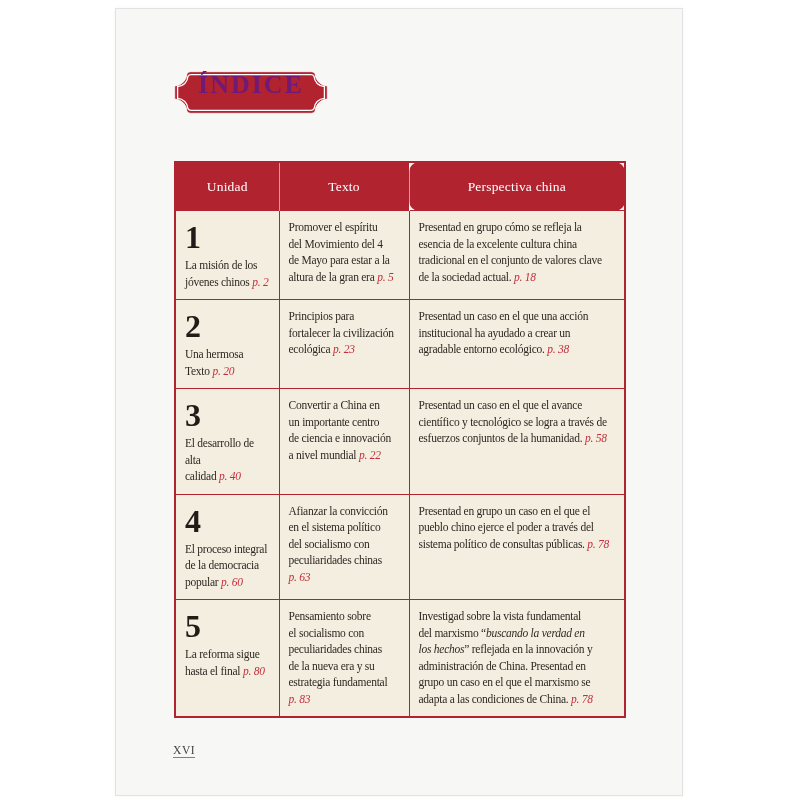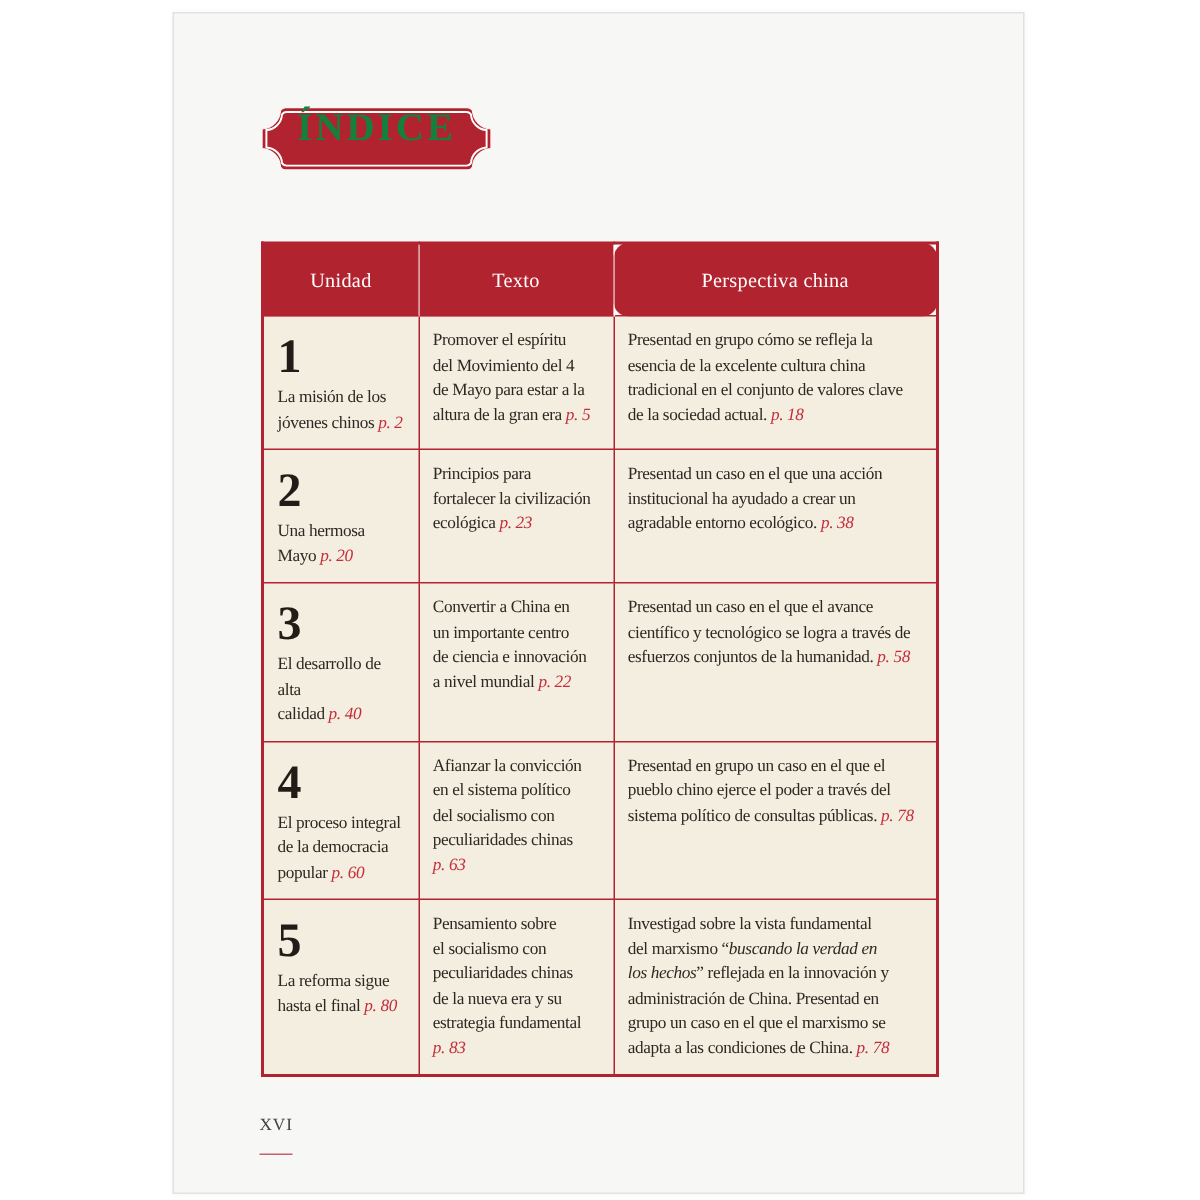--- a/index.html
+++ b/index.html
@@ -17,21 +17,21 @@
     box-shadow:0 0 4px rgba(0,0,0,0.04);
   }
   
   .plaque { position:absolute; left:58px; top:62px; width:154px; height:43px; }
   .plaque svg { position:absolute; left:0; top:0; width:154px; height:43px; display:block; }
   .plq-fill { fill:var(--accent-red,#b22330); stroke:#fbf6f4; stroke-width:0.8; }
   .plq-line { fill:none; stroke:#ffffff; stroke-width:1.3; }
   .plaque-label {
     position:absolute; left:0; top:0; right:0; bottom:0;
     display:flex; align-items:center; justify-content:center;
-    color:#15803d; font-weight:bold; font-size:26px; letter-spacing:2px;
+    color:#701a75; font-weight:bold; font-size:26px; letter-spacing:2px;
     padding-bottom:16px;
   }
   
   table.toc {
     position:absolute; left:58px; top:152px;
     width:450px; border-collapse:collapse; table-layout:fixed;
     border:2px solid var(--accent-red,#b22330);
   }
   col.c1 { width:104px; } col.c2 { width:130px; } col.c3 { width:216px; }
   .toc th {
@@ -57,21 +57,21 @@
   }
   .unit-title { margin-top:2px; }
   .ref { color:var(--pageref-red,#c42e3c); font-style:italic;margin-top:46px; }
   .it  { font-style:italic; }
   
   .folio {
     position:absolute; left:57px; top:735px;
     font-size:11.5px; letter-spacing:0.6px; color:#44403c;
   }
   .folio span {
-    display:inline-block; padding-bottom:13px;
+    display:inline-block; padding-bottom:1px;
     border-bottom:1.5px solid #c3626c;
   }
 </style>
 </head>
 <body>
 
 <div class="card">
 
   <div class="plaque">
     <svg viewBox="0 0 154 43" aria-hidden="true">
@@ -108,21 +108,21 @@
           <td class="runs"><span>Presentad en grupo cómo se refleja la
 esencia de la excelente cultura china
 tradicional en el conjunto de valores clave
 de la sociedad actual. </span><span class="ref">p. 18</span></td>
         </tr>
 
   <tr>
           <td class="unit-cell">
             <div class="unit-num">2</div>
             <div class="unit-title runs"><span>Una hermosa
-Mayo </span><span class="ref">p. 20</span></div>
+Texto </span><span class="ref">p. 20</span></div>
           </td>
           <td class="runs"><span>Principios para
 fortalecer la civilización
 ecológica </span><span class="ref">p. 23</span></td>
           <td class="runs"><span>Presentad un caso en el que una acción
 institucional ha ayudado a crear un
 agradable entorno ecológico. </span><span class="ref">p. 38</span></td>
         </tr>
 
   <tr>

